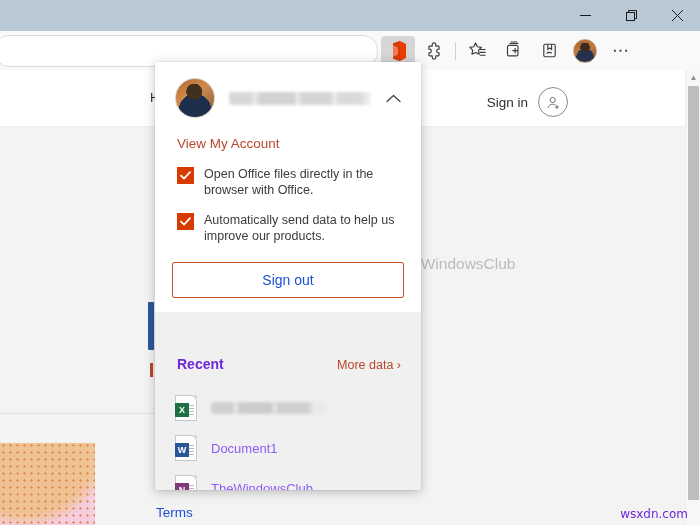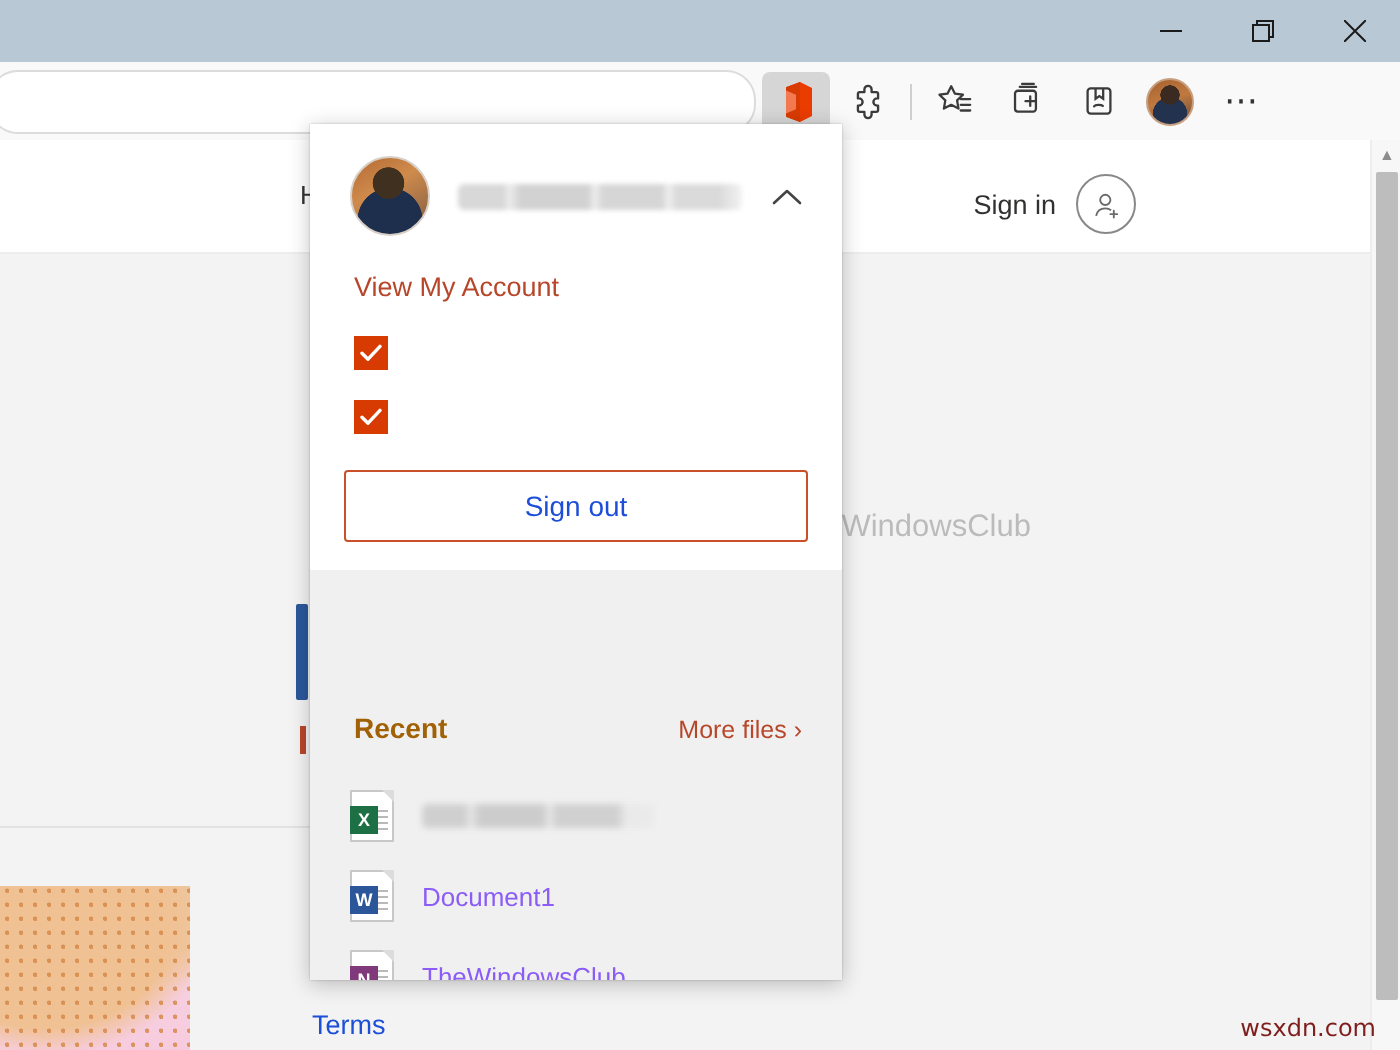--- a/index.html
+++ b/index.html
@@ -318,21 +318,21 @@
   
   .recent-head {
     display: flex;
     align-items: baseline;
     justify-content: space-between;
     padding: 2px 20px 0 22px;
     margin-top: -4px;
   }
   .recent-title {
     font-size: 14px;
-    color: #a16207;
+    color: #6d28d9;
     font-weight: bold;
   }
   .more-docs {
     font-size: 12.5px;
     color: #b7472a;
   }
   .doc-list {
     padding: 16px 0 0 0;
   }
   .doc-row {
@@ -389,21 +389,21 @@
     background: linear-gradient(90deg,
       #cfcfcf 0 18%, #e6e6e6 21%, #cccccc 25% 52%, #e8e8e8 55%,
       #d0d0d0 58% 84%, #eaeaea 88%);
     filter: blur(1.5px);
   }
 
   .wsxdn {
     position: absolute;
     right: 12px; bottom: 4px;
     font-size: 12px;
-    color: #7f1d1d;
+    color: #6d28d9;
     font-family: "DejaVu Sans", sans-serif;
   }
 </style>
 </head>
 <body>
 
 <div class="titlebar">
   <div class="win-btn">
     <svg width="11" height="11" viewBox="0 0 11 11">
         <path d="M0 5.5h11" stroke="currentColor" stroke-width="1"></path>
@@ -511,21 +511,21 @@
   <div class="sb-arrow">▲</div>
   <div class="sb-thumb"></div>
 </div>
 
 <div class="popup">
 
   <div style="position:absolute; left:0; top:296px; width:266px;">
     <div class="recent-head">
       <span class="recent-title">Recent</span>
       <span class="more-docs">
-        <span>More files</span>
+        <span>More data</span>
         <span>›</span>
       </span>
     </div>
 
     <div class="doc-list">
 
       <div class="doc-row">
         <span class="doc-icon">
           <span class="lines"></span>
           <span class="doc-badge badge-x">X</span>
@@ -565,27 +565,29 @@
     </div>
 
     <a class="view-account">View My Account</a>
 
     <div class="opt-row">
       <span class="cb">
         <svg width="11" height="9" viewBox="0 0 11 9" fill="none" stroke="#ffffff" stroke-width="1.7">
           <path d="M1 4.6l3 3L10 1.2" stroke-linecap="round" stroke-linejoin="round"></path>
         </svg>
       </span>
+      <span class="opt-text">Open Office files directly in the browser with Office.</span>
     </div>
 
     <div class="opt-row">
       <span class="cb">
         <svg width="11" height="9" viewBox="0 0 11 9" fill="none" stroke="#ffffff" stroke-width="1.7">
           <path d="M1 4.6l3 3L10 1.2" stroke-linecap="round" stroke-linejoin="round"></path>
         </svg>
       </span>
+      <span class="opt-text">Automatically send data to help us improve our products.</span>
     </div>
 
     <div class="signout-btn">Sign out</div>
   </div>
 </div>
 
 <div class="wsxdn">wsxdn.com</div>
 
 </body></html>

